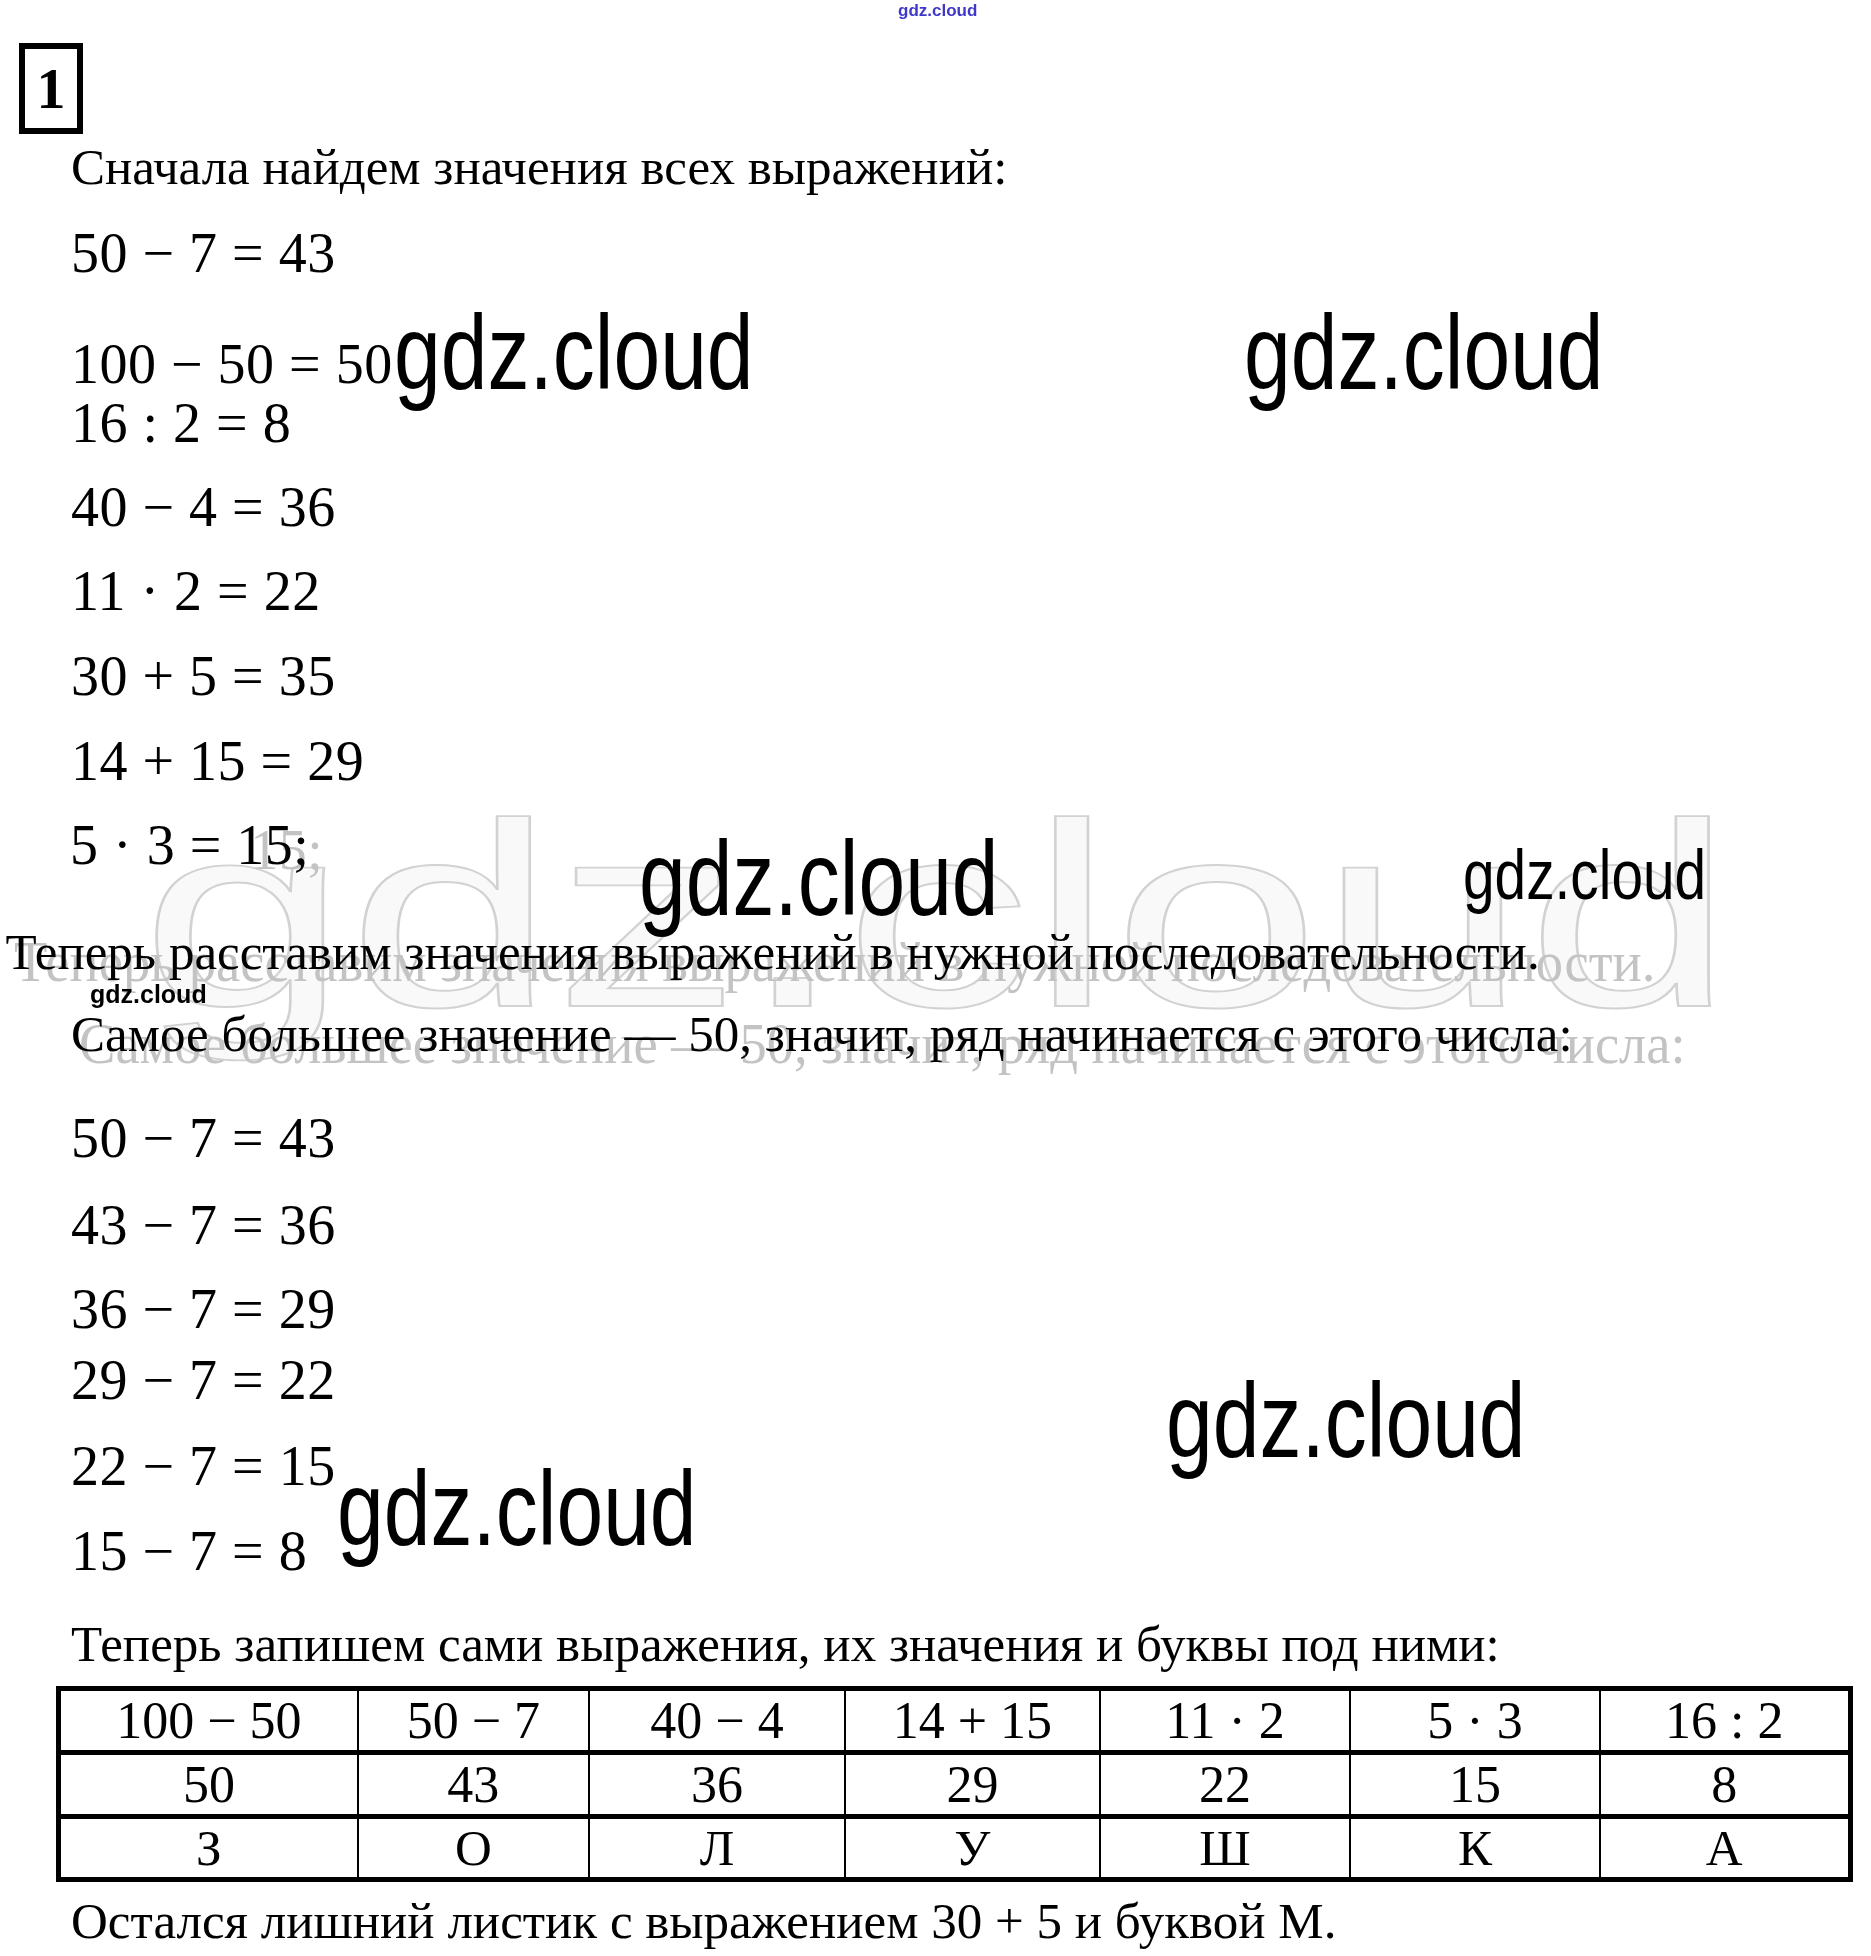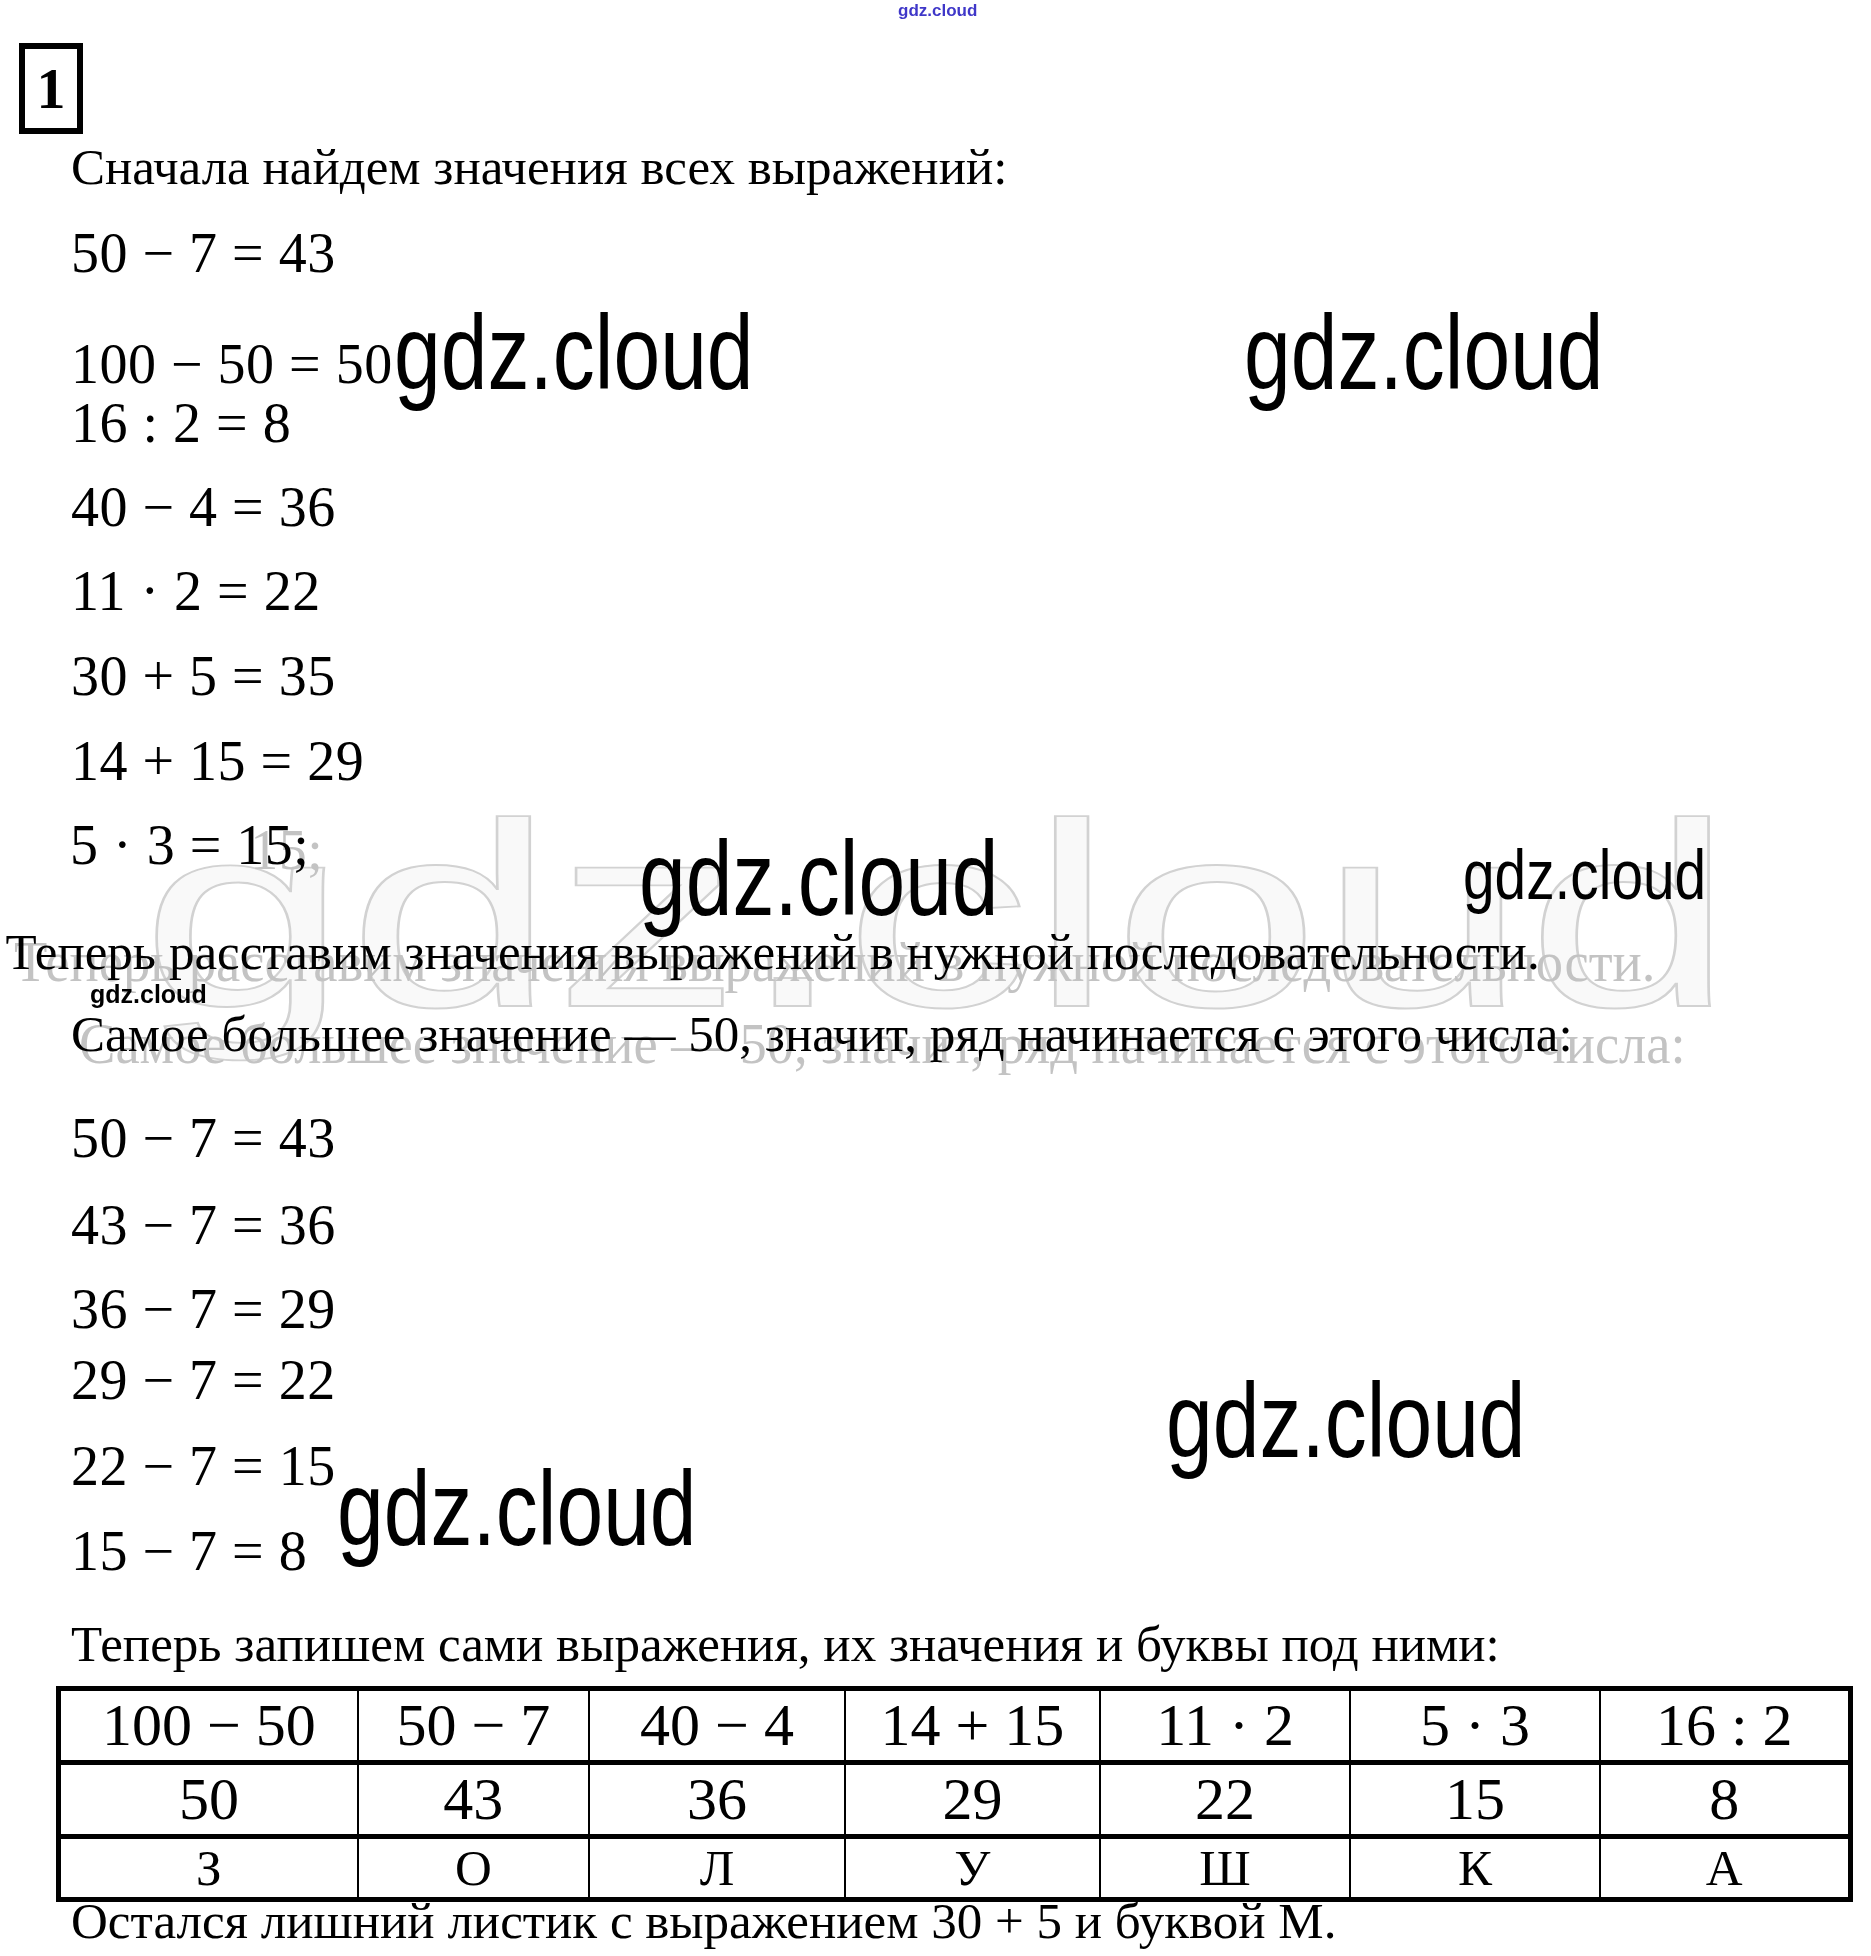--- a/index.html
+++ b/index.html
@@ -39,21 +39,21 @@
   .wm-outline{position:absolute;font-family:"Liberation Sans",sans-serif;
               font-size:262px;line-height:1;white-space:nowrap;
               color:rgba(130,130,130,0.05);-webkit-text-stroke:1.9px #d2d2d2;
               transform:scaleX(1.42);transform-origin:left top;z-index:0;}
 
   
   .results-table{position:absolute;left:56px;top:1686px;width:1797px;z-index:2;
                  border-collapse:collapse;table-layout:fixed;text-align:center;
                  border:5.6px solid #000;background:#fff;}
   .results-table td{border:2.8px solid #000;border-top-width:5.6px;border-bottom-width:5.6px;
-                    padding:0;vertical-align:middle;font-size:60px;height:55px;}
+                    padding:0;vertical-align:middle;font-size:52px;height:55px;}
   .results-table tr.letters td{font-size:51px;height:52px;}
 </style>
 </head>
 <body>
 
 <div class="page">
 
   <div class="wm-outline abs" style="left:141px;top:785px;">gdz.cloud</div>
 
   <div class="wm-small-blue abs" style="left: 898px; top: 1.9px; color: rgb(43, 34, 195);">gdz.cloud</div>

